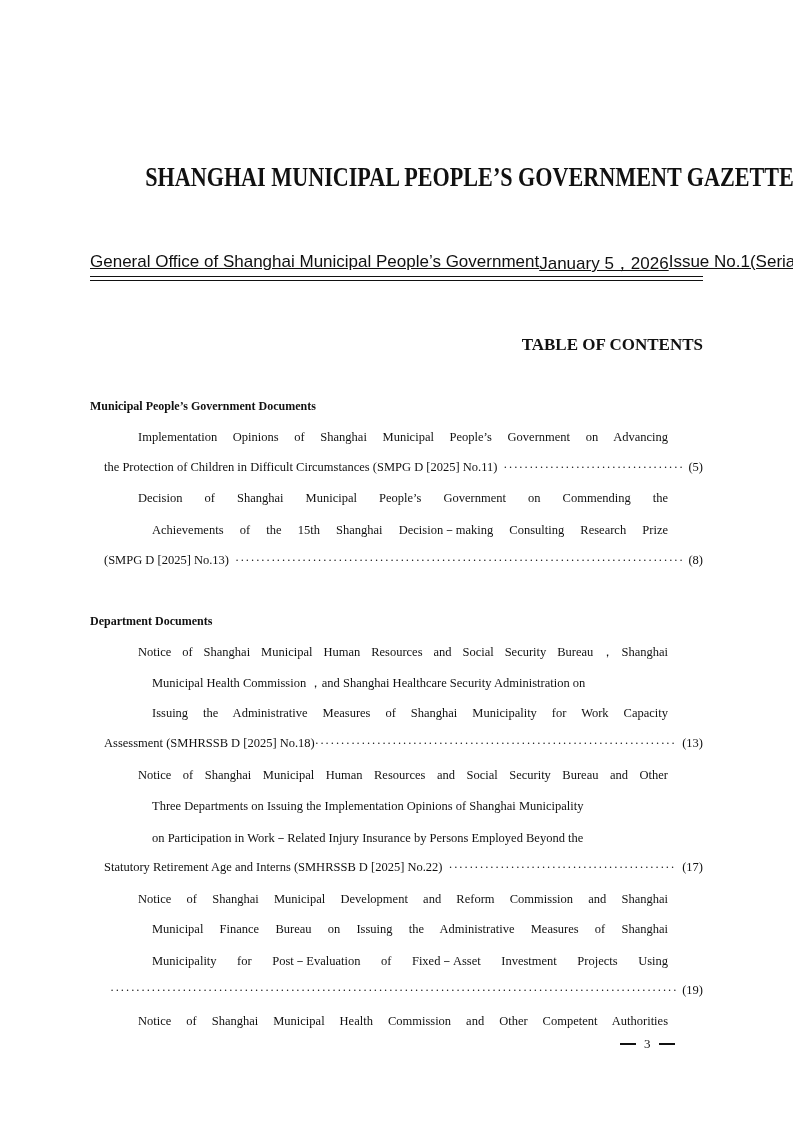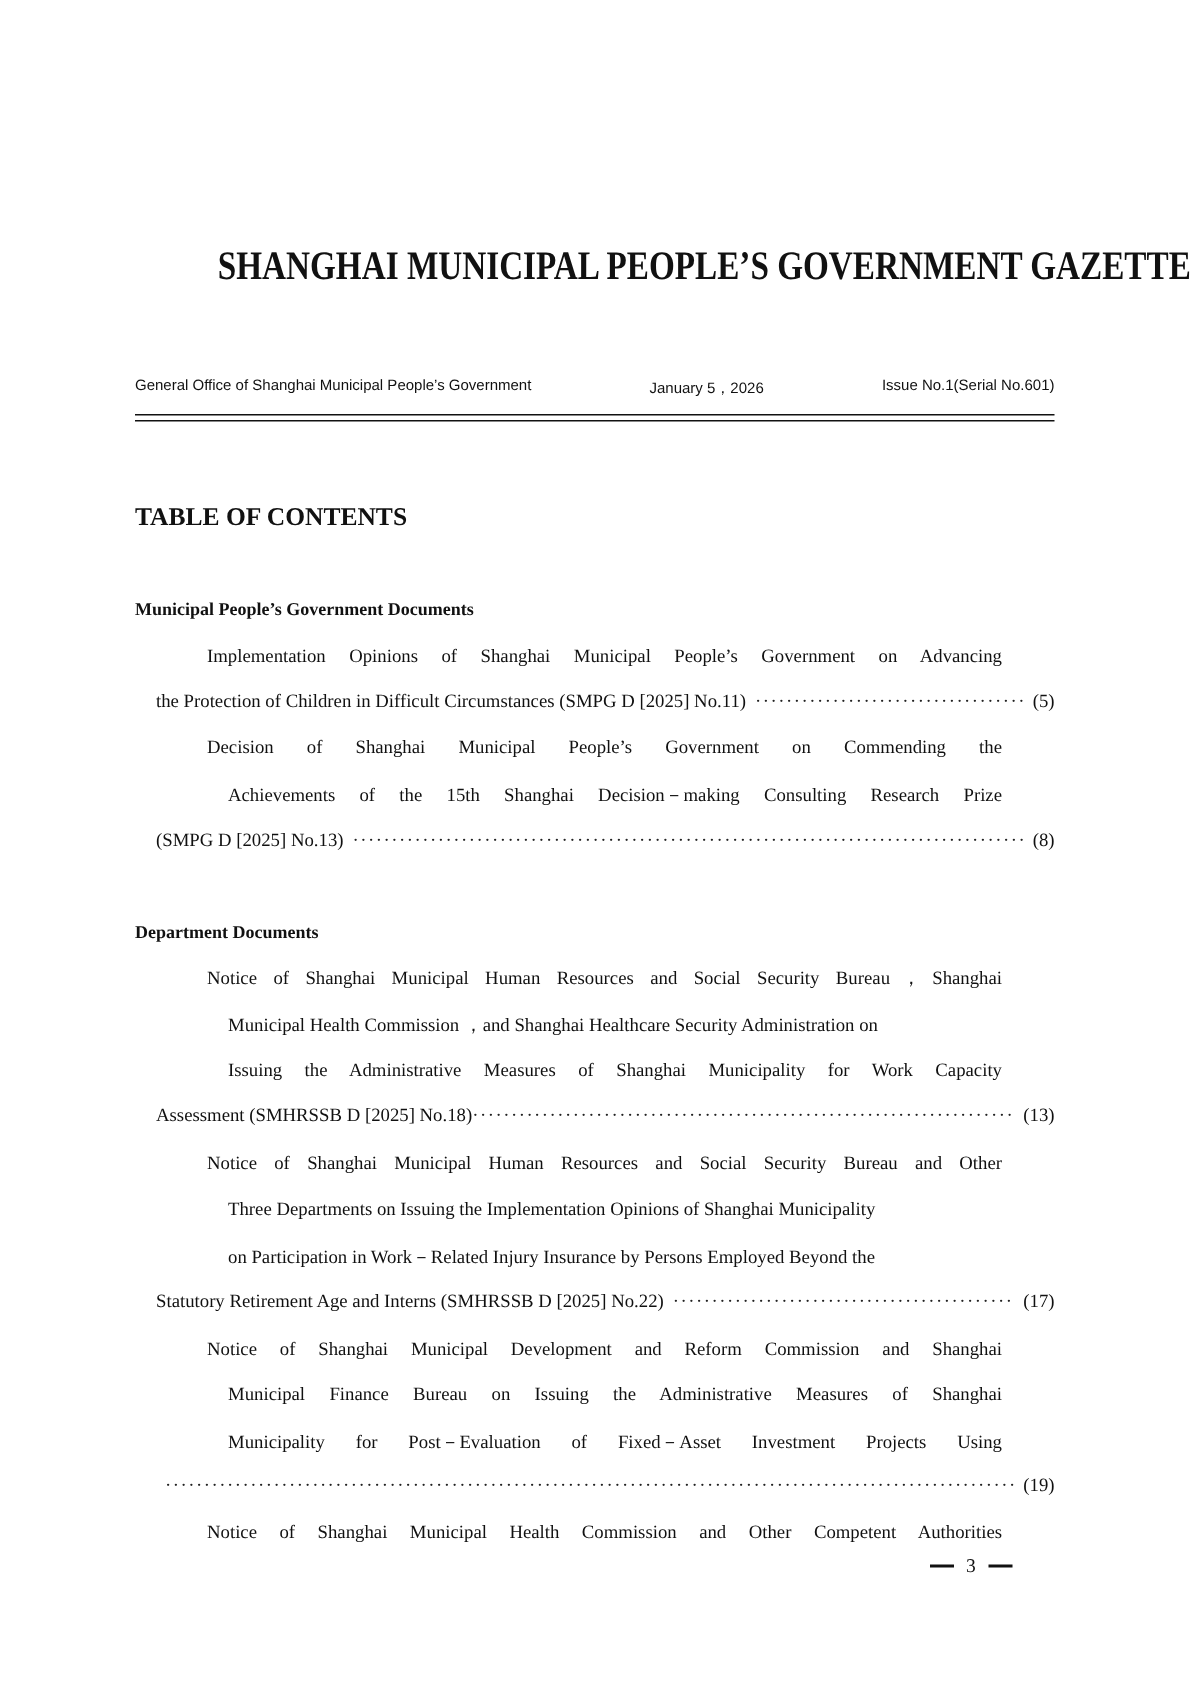--- a/index.html
+++ b/index.html
@@ -2,25 +2,25 @@
 <html><head>
 <meta charset="utf-8">
 <style>
   html, body { margin:0; padding:0; background:#ffffff; }
   body { width:793px; height:1122px; position:relative; overflow:hidden; color:#111; }
   .page { position:absolute; left:0; top:14px; width:651px; height:1122px; }
   .masthead { position:absolute; left:90px; width:613px; top:148px; text-align:center;
     font-family:"Liberation Serif", serif; font-weight:bold; font-size:27px; letter-spacing:0px;
     transform:scaleX(0.82); transform-origin:center; white-space:nowrap; }
   .issue-line { position:absolute; left:90px; width:613px; top:238px; display:flex; justify-content:space-between;
-    font-family:"Liberation Sans", sans-serif; font-size:10px; white-space:nowrap; }
+    font-family:"Liberation Sans", sans-serif; font-size:17px; white-space:nowrap;text-decoration:underline; }
   .issue-line span { display:inline-block; }
   .rule1 { position:absolute; left:90px; width:613px; top:262px; border-top:1.5px solid #111; }
   .rule2 { position:absolute; left:90px; width:613px; top:266px; border-top:1px solid #111; }
-  .toc-title { position:absolute; left:90px; width:613px; top:321px; text-align:left;
+  .toc-title { position:absolute; left:90px; width:613px; top:321px; text-align:right;
     font-family:"Liberation Serif", serif; font-weight:bold; font-size:17px; }
   .section-head { position:absolute; left:90px; font-family:"Liberation Serif", serif; font-weight:bold; font-size:12px; }
   .line { position:absolute; left:90px; width:530px; font-family:"Liberation Serif", serif; font-size:12.5px; white-space:nowrap;margin-left:48px; }
   .line.just { text-align:justify; text-align-last:justify; }
   .line.indent { left:104px; width:516px; }
   .entry-last { position:absolute; left:104px; width:599px; display:flex; align-items:flex-end;
     font-family:"Liberation Serif", serif; font-size:12.5px; white-space:nowrap; }
   .entry-last .leader { flex:1; overflow:hidden; margin:0 6px; letter-spacing:1px; color:#222; }
   .entry-last .leader::before { content:"·································································································································"; }
   .entry-last .page-ref { }

